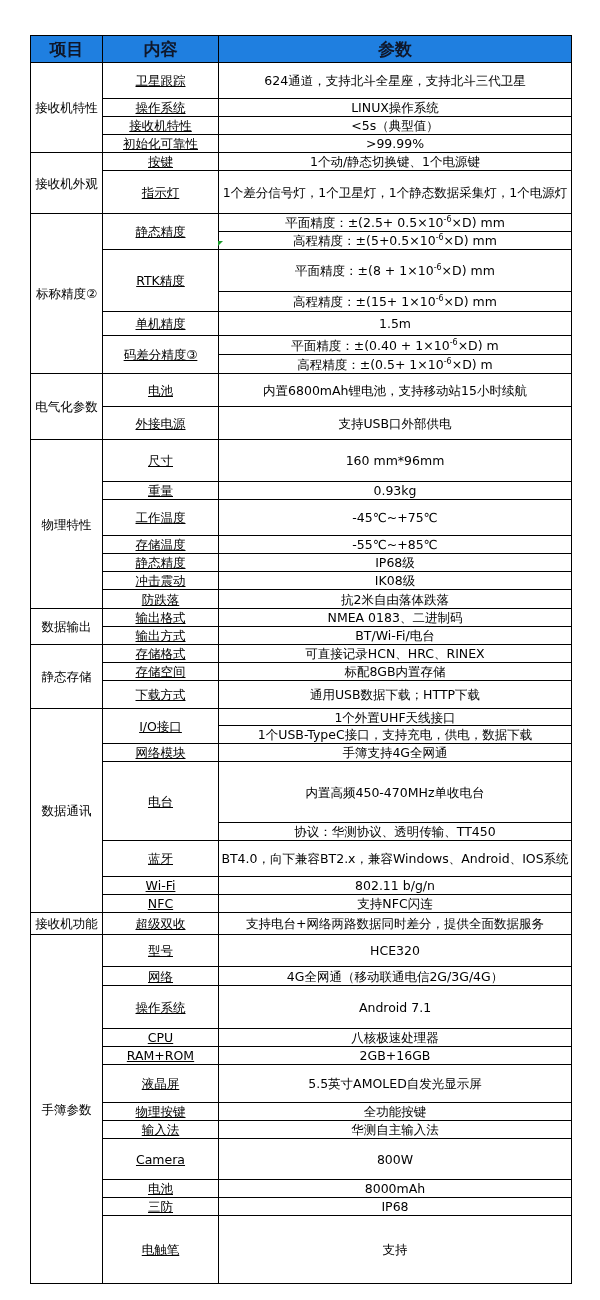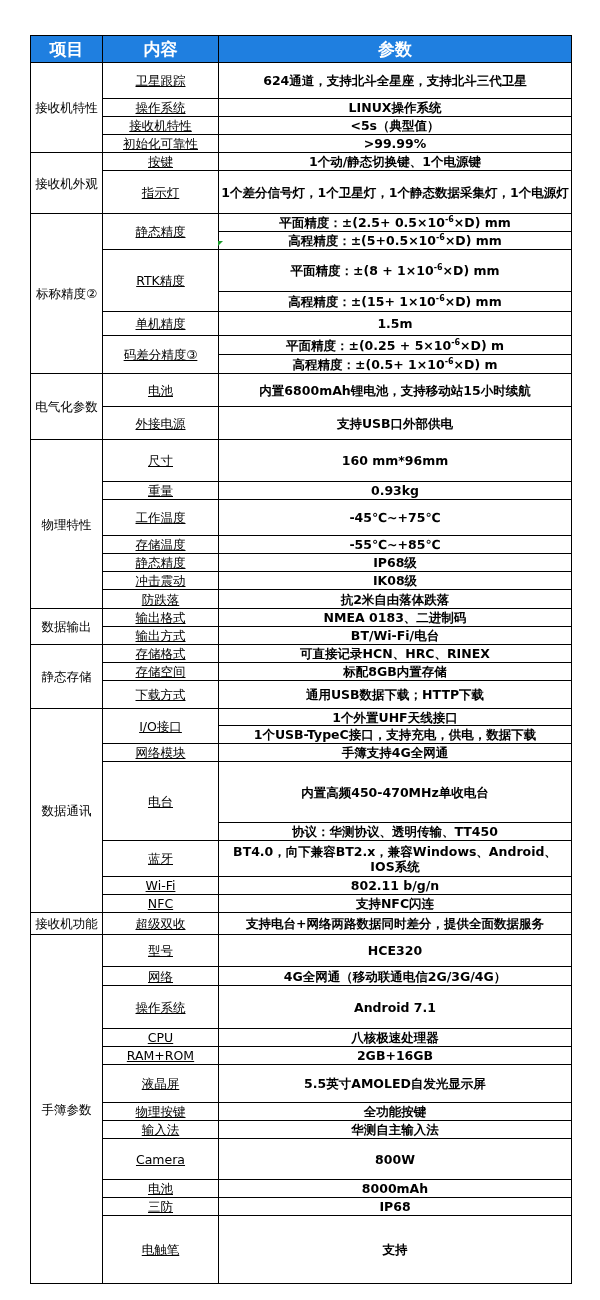--- a/index.html
+++ b/index.html
@@ -2,24 +2,24 @@
 <html><head>
 <meta charset="utf-8">
 <style>
   html, body { margin: 0; padding: 0; background: #ffffff; }
   body { width: 600px; height: 1300px; position: relative; overflow: hidden;
          font-family: "DejaVu Sans", "Liberation Sans", sans-serif; color: #000; }
   table.spec { position: absolute; left: 30px; top: 35px; width: 541px;
                border-collapse: collapse; table-layout: fixed; }
   table.spec td, table.spec th { border: 1px solid #000; padding: 0 2px; text-align: center;
                vertical-align: middle; font-size: 12.5px; line-height: 15px; overflow: hidden; }
-  table.spec th { background: #1f7fe0; font-size: 17px; font-weight: bold; height: 26px; color: #ffffff; }
+  table.spec th { background: #1f7fe0; font-size: 17px; font-weight: bold; height: 26px; color: #0f172a; }
   td.cat { font-size: 13px; line-height: 16px; }
   td.item { font-size: 13px; text-decoration: underline; }
-  td.val { font-size: 12.5px; font-weight: bold; }
+  td.val { font-size: 12.5px; }
   sup { font-size: 8px; line-height: 0; }
   .marker { position: absolute; left: 218px; top: 241px; width: 0; height: 0;
             border-top: 5px solid #1a9a2a; border-right: 5px solid transparent; }
 </style>
 </head>
 <body>
 
 <table class="spec">
   <colgroup>
     <col style="width:72px">
@@ -77,21 +77,21 @@
     </tr>
     <tr style="height:20px">
       <td class="val"><span>高程精度：±(15+ 1×10</span><sup>-6</sup><span>×D) mm</span></td>
     </tr>
     <tr style="height:24px">
       <td class="item">单机精度</td>
       <td class="val">1.5m</td>
     </tr>
     <tr style="height:19px">
       <td class="item" rowspan="2">码差分精度③</td>
-      <td class="val"><span>平面精度：±(0.25 + 5×10</span><sup>-6</sup><span>×D) m</span></td>
+      <td class="val"><span>平面精度：±(0.40 + 1×10</span><sup>-6</sup><span>×D) m</span></td>
     </tr>
     <tr style="height:19px">
       <td class="val"><span>高程精度：±(0.5+ 1×10</span><sup>-6</sup><span>×D) m</span></td>
     </tr>
 
     <tr style="height:33px">
       <td class="cat" rowspan="2">电气化参数</td>
       <td class="item">电池</td>
       <td class="val">内置6800mAh锂电池，支持移动站15小时续航</td>
     </tr>

